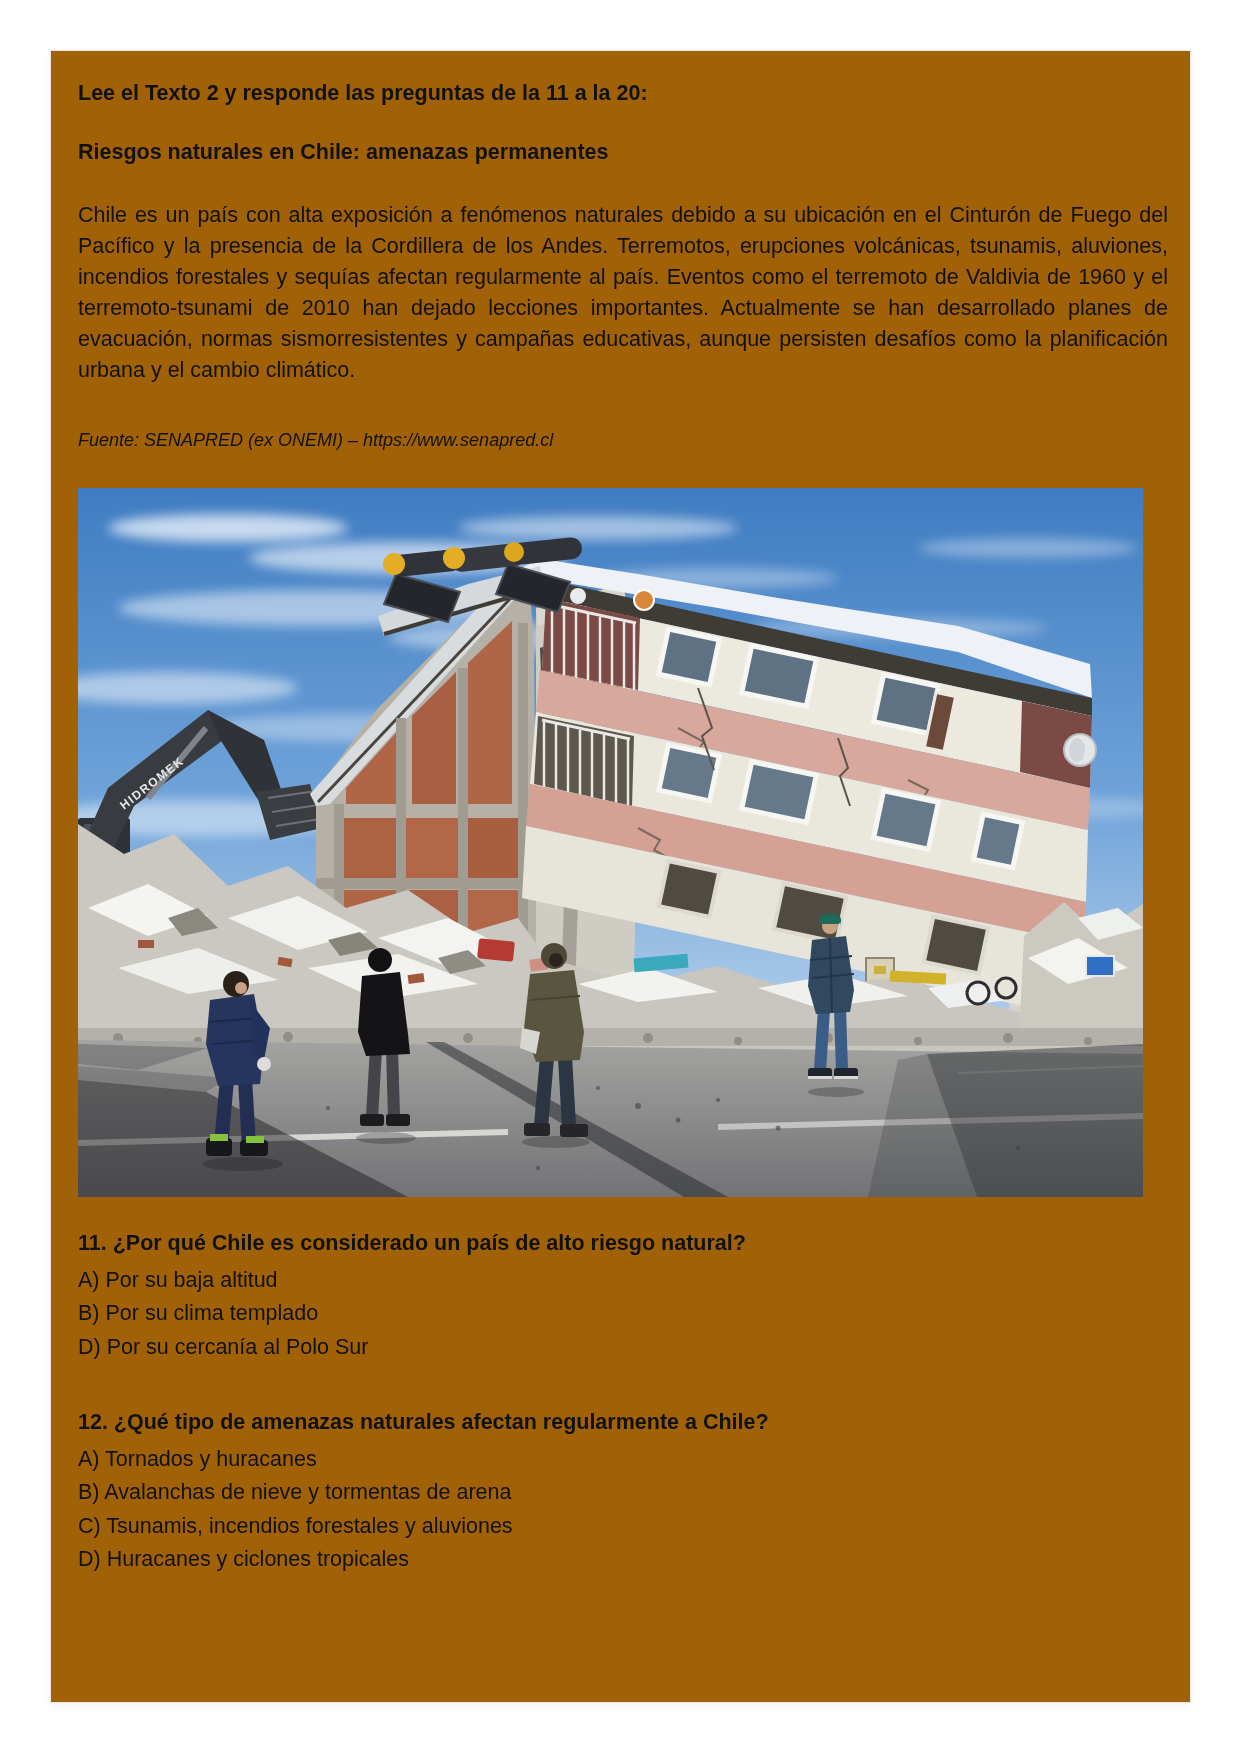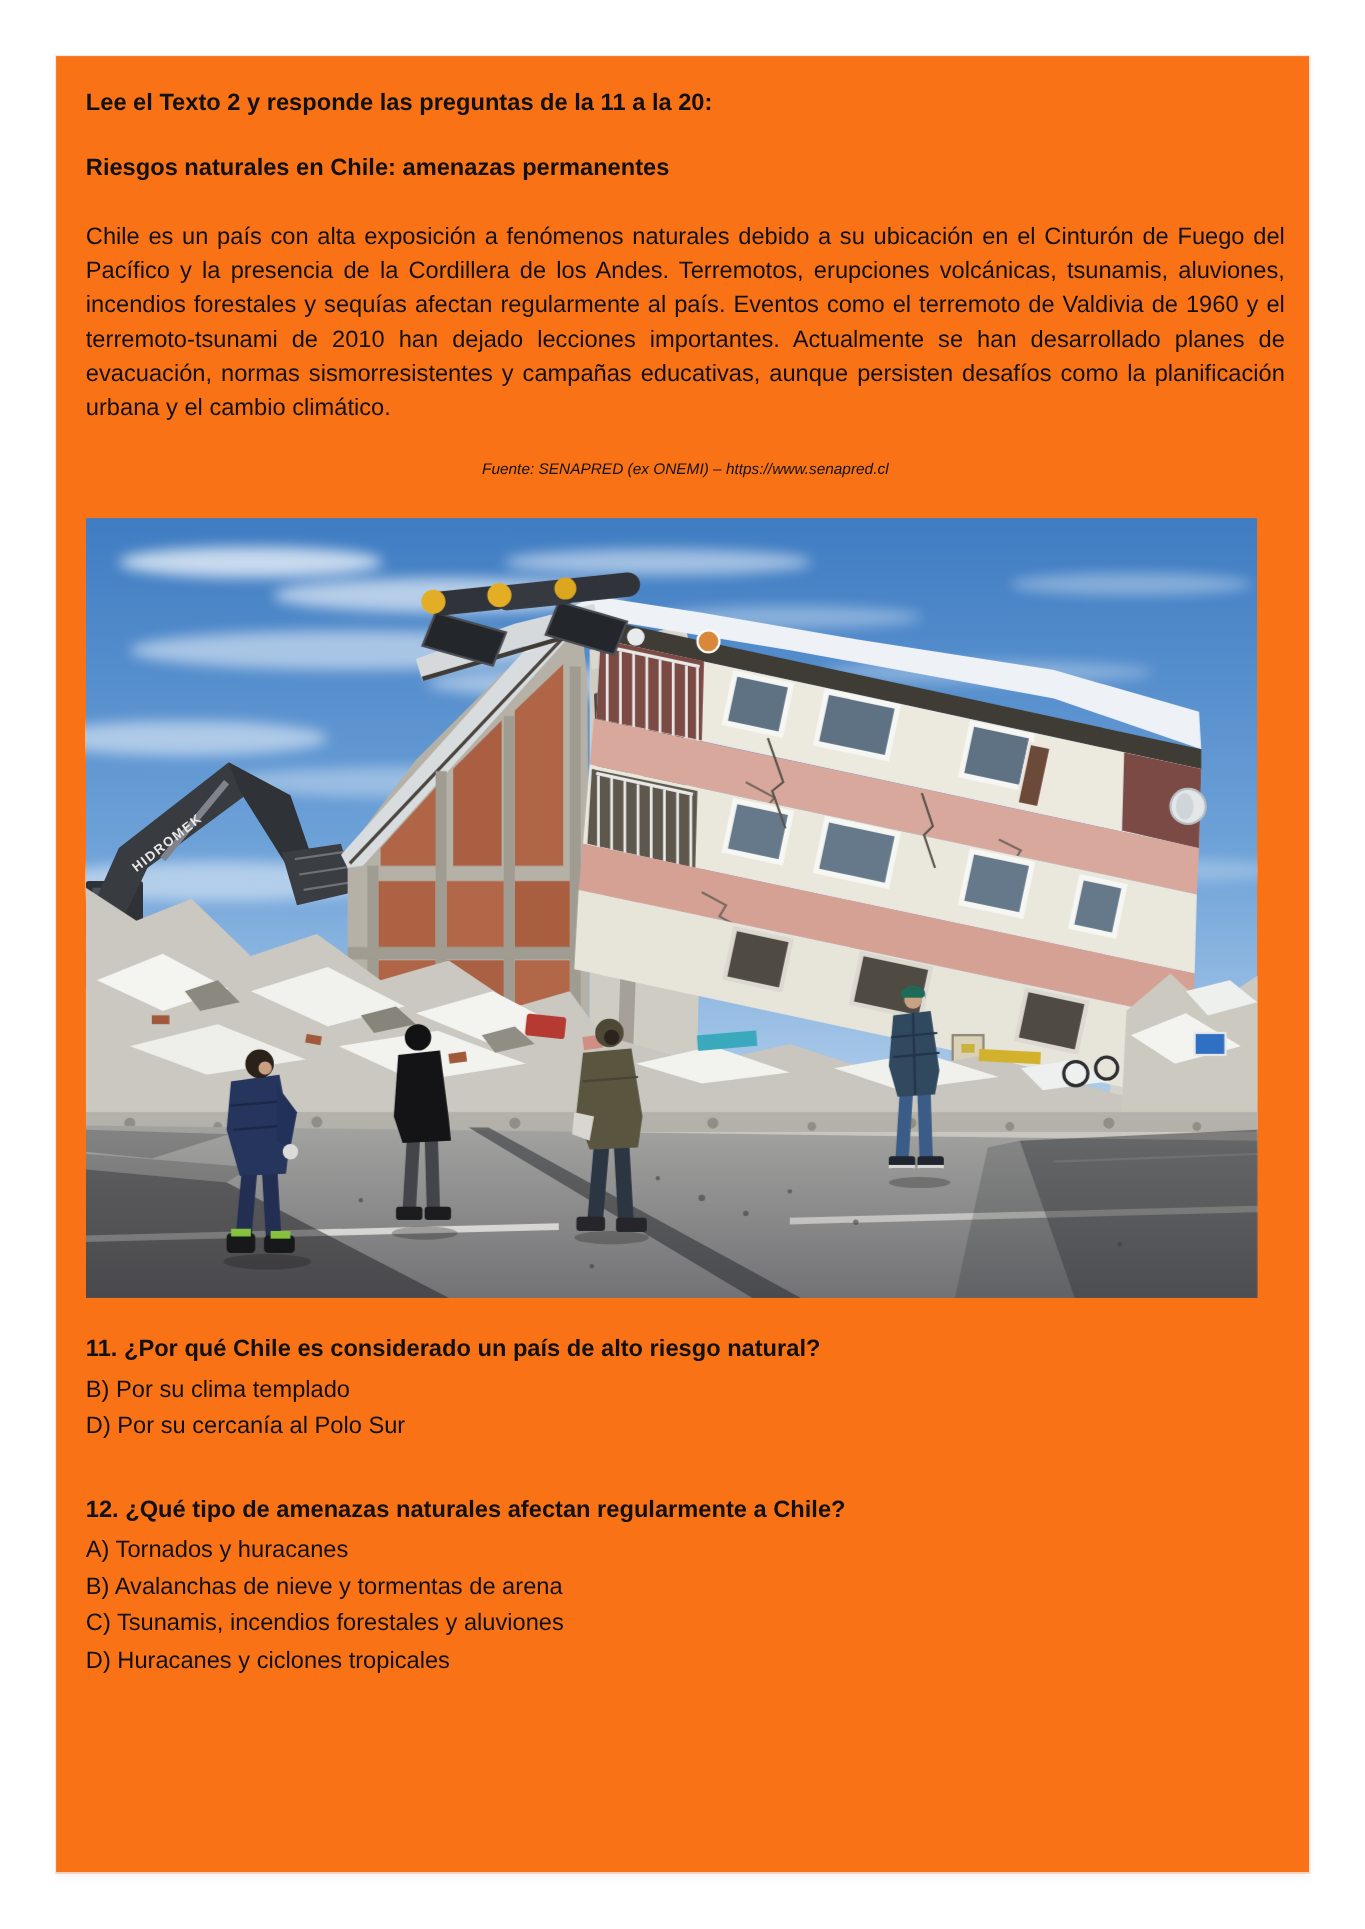--- a/index.html
+++ b/index.html
@@ -1,25 +1,25 @@
 <!DOCTYPE html>
 <html><head>
 <meta charset="utf-8">
 <style>
   html,body{margin:0;padding:0;background:#ffffff;}
   body{width:1241px;height:1754px;position:relative;font-family:"Liberation Sans",sans-serif;color:#111;}
   .card{
     position:absolute;left:50px;top:50px;width:1141px;height:1653px;
-    background:#f97316;border:1px solid #e9e9e9;box-shadow:0 3px 8px rgba(0,0,0,.05);
+    background:#a16207;border:1px solid #e9e9e9;box-shadow:0 3px 8px rgba(0,0,0,.05);
     box-sizing:border-box;padding:28px 22px 0 27px;
   }
   .instruction{font-weight:bold;font-size:21.5px;line-height:28px;}
   .reading-title{font-weight:bold;font-size:21.5px;text-align:left;margin-top:33px;}
   .reading-body{font-size:21.5px;line-height:31px;text-align:justify;margin-top:35px;}
-  .source-line{font-size:14px;font-style:italic;text-align:center;margin-top:32px;}
+  .source-line{font-size:18px;font-style:italic;text-align:left;margin-top:44px;}
   figure.photo{margin:37px 0 0 0;width:1065px;height:709px;}
   .question{margin-top:30px;}
   .question + .question{margin-top:42px;}
   .q-label{font-weight:bold;font-size:21.5px;line-height:33.5px;margin-bottom:3px;}
   .option{font-size:21.5px;line-height:33.5px;}
 </style>
 </head>
 <body>
 
 <div class="card">
@@ -326,20 +326,21 @@
         <line x1="752" y1="450" x2="754" y2="524" stroke="#23354a" stroke-width="2"></line>
         <circle cx="752" cy="438" r="8" fill="#c9a183"></circle>
         <path d="M741,438 a11,11 0 0 1 22,0 l0,-4 a11,9 0 0 0 -22,0 z" fill="#1d6b58"></path>
         <rect x="741" y="428" width="22" height="8" rx="4" fill="#1d6b58"></rect>
       </g>
     </svg>
   </figure>
 
   <div class="question">
     <div class="q-label">11. ¿Por qué Chile es considerado un país de alto riesgo natural?</div>
+    <div class="option">A) Por su baja altitud</div>
     <div class="option">B) Por su clima templado</div>
     <div class="option">D) Por su cercanía al Polo Sur</div>
   </div>
 
   <div class="question">
     <div class="q-label">12. ¿Qué tipo de amenazas naturales afectan regularmente a Chile?</div>
     <div class="option">A) Tornados y huracanes</div>
     <div class="option">B) Avalanchas de nieve y tormentas de arena</div>
     <div class="option">C) Tsunamis, incendios forestales y aluviones</div>
     <div class="option">D) Huracanes y ciclones tropicales</div>

